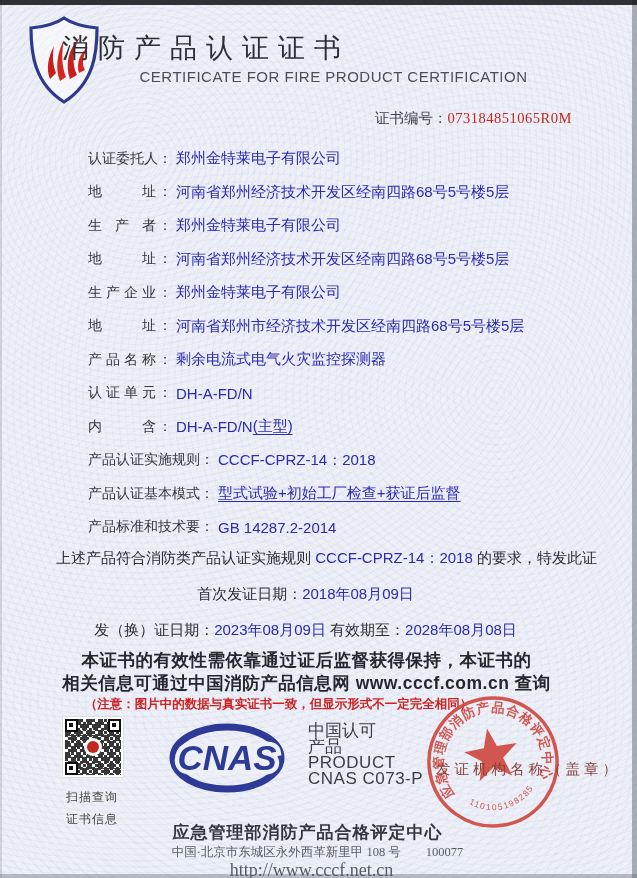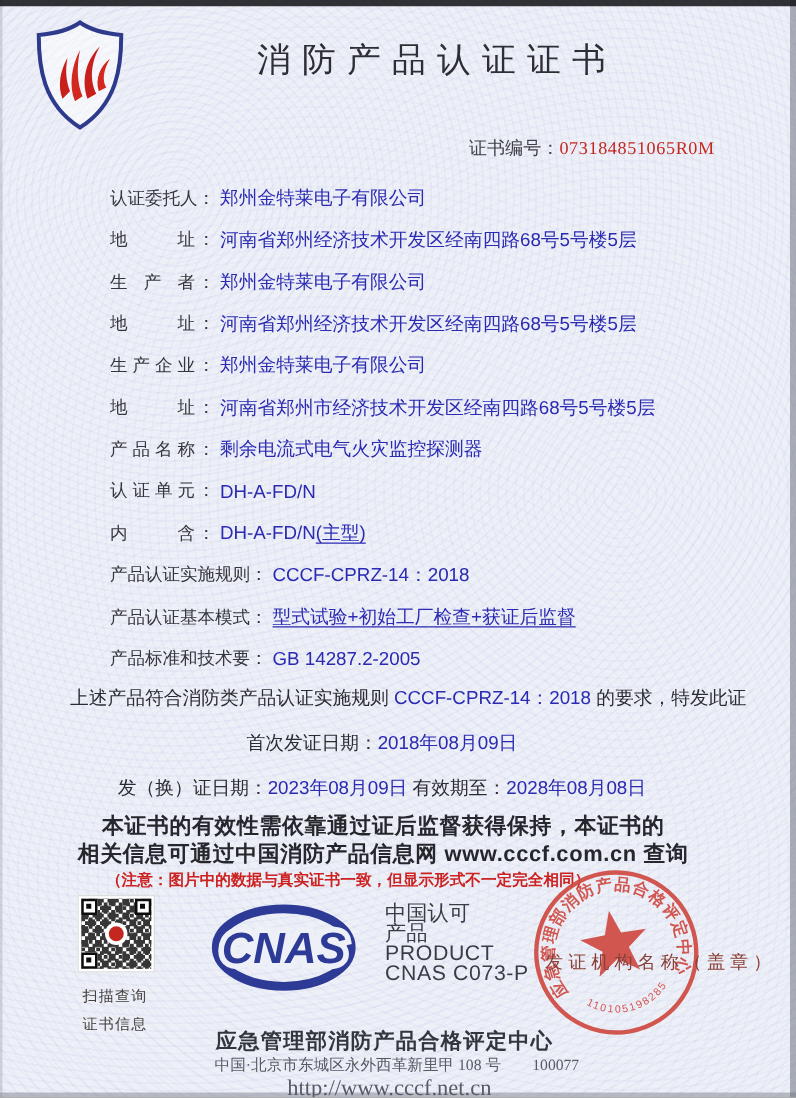--- a/index.html
+++ b/index.html
@@ -16,21 +16,21 @@
       repeating-radial-gradient(circle at 40% 80%, rgba(135,145,210,0.05) 0 1.5px, rgba(255,255,255,0) 1.5px 8px);
     box-shadow:
       inset 0 5px 0 rgba(22,22,26,0.88),
       inset -5px 0 0 rgba(110,116,128,0.55),
       inset 0 -4px 0 rgba(125,131,142,0.5),
       inset 2px 0 0 rgba(150,152,165,0.35);
   }
   
   .shield{position:absolute;left:22px;top:13px;width:84px;height:94px;}
   .title{
-    position:absolute;top:30px;left:0;width:100%;text-align:center;
+    position:absolute;top:30px;left:0;width:100%;text-align:left;
     padding-left:62px;box-sizing:border-box;
     font-size:27px;letter-spacing:9px;color:#2e2e36;font-weight:500;
   }
   .subtitle{
     position:absolute;top:68px;left:0;width:100%;text-align:center;
     padding-left:30px;box-sizing:border-box;
     font-size:15px;letter-spacing:0.5px;color:#4c4c55;
   }
   .certno{position:absolute;left:375px;top:109px;font-size:14.5px;}
   .certno .lab{color:#3f3f47;text-align:center;}
@@ -118,20 +118,21 @@
 
   <svg class="shield" viewBox="0 0 84 94">
     <path d="M42,5 C52,12 64,14 75,15 C75,40 72,70 42,89 C12,70 9,40 9,15 C20,14 32,12 42,5 Z" fill="rgba(255,255,255,0.5)" stroke="#2e3a8c" stroke-width="3.2"></path>
     <path d="M28,66 C24,56 26,44 32,33 C30,44 31,52 34,60 Z" fill="#c81f1c"></path>
     <path d="M38,68 C33,56 35,40 42,27 C39,42 40,54 44,64 Z" fill="#d2281f"></path>
     <path d="M48,66 C43,52 46,36 58,24 C50,38 50,52 55,62 Z" fill="#c81f1c"></path>
     <path d="M57,60 C54,50 58,40 66,34 C60,44 60,52 63,57 Z" fill="#d2281f"></path>
   </svg>
 
   <div class="title">消防产品认证证书</div>
+  <div class="subtitle">CERTIFICATE FOR FIRE PRODUCT CERTIFICATION</div>
   <div class="certno">
     <span class="lab">证书编号：</span><span class="val">073184851065R0M</span>
   </div>
 
   <div class="rows">
     <div class="row">
       <span class="lab">认证委托人</span>
         <span class="colon">：</span>
         <span class="val">郑州金特莱电子有限公司</span>
     </div>
@@ -182,21 +183,21 @@
         <span class="val">CCCF-CPRZ-14：2018</span>
     </div>
     <div class="row long">
       <span class="lab">产品认证基本模式</span>
         <span class="colon">：</span>
         <span class="val ul">型式试验+初始工厂检查+获证后监督</span>
     </div>
     <div class="row long">
       <span class="lab">产品标准和技术要</span>
         <span class="colon">：</span>
-        <span class="val">GB 14287.2-2005</span>
+        <span class="val">GB 14287.2-2014</span>
     </div>
   </div>
 
   <div class="statement">
     <span>上述产品符合消防类产品认证实施规则 </span><span class="blue">CCCF-CPRZ-14：2018</span><span> 的要求，特发此证</span>
   </div>
 
   <div class="dateline d1">
     <span>首次发证日期：</span><span class="blue">2018年08月09日</span>
   </div>

